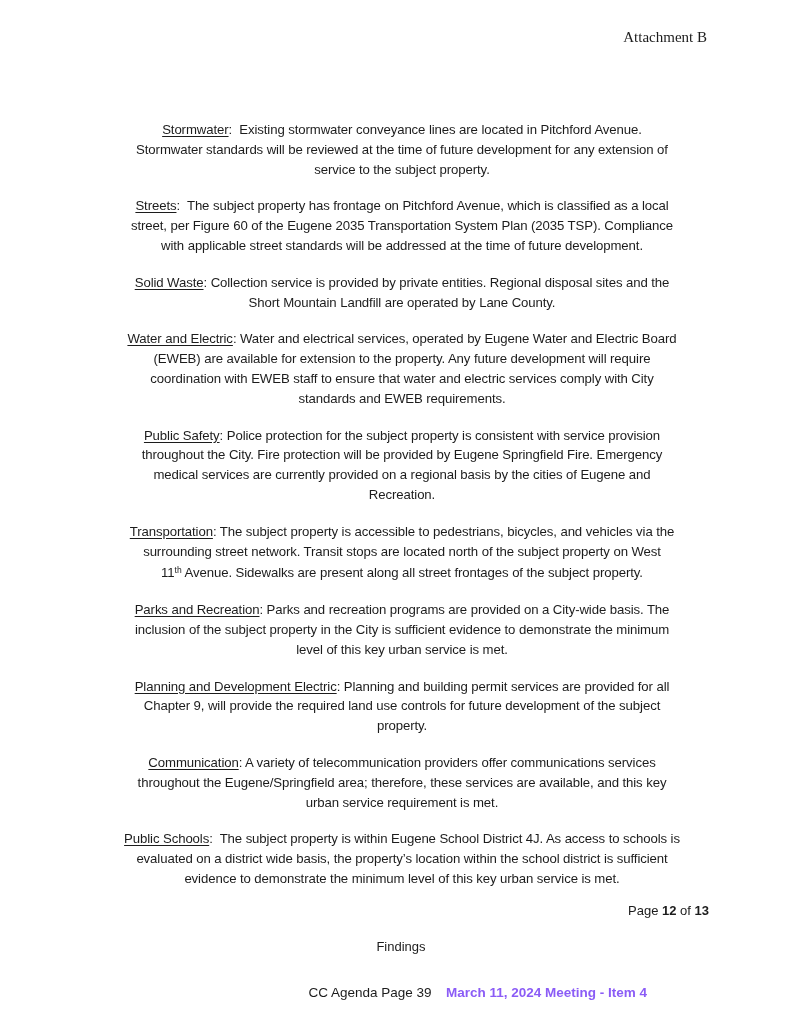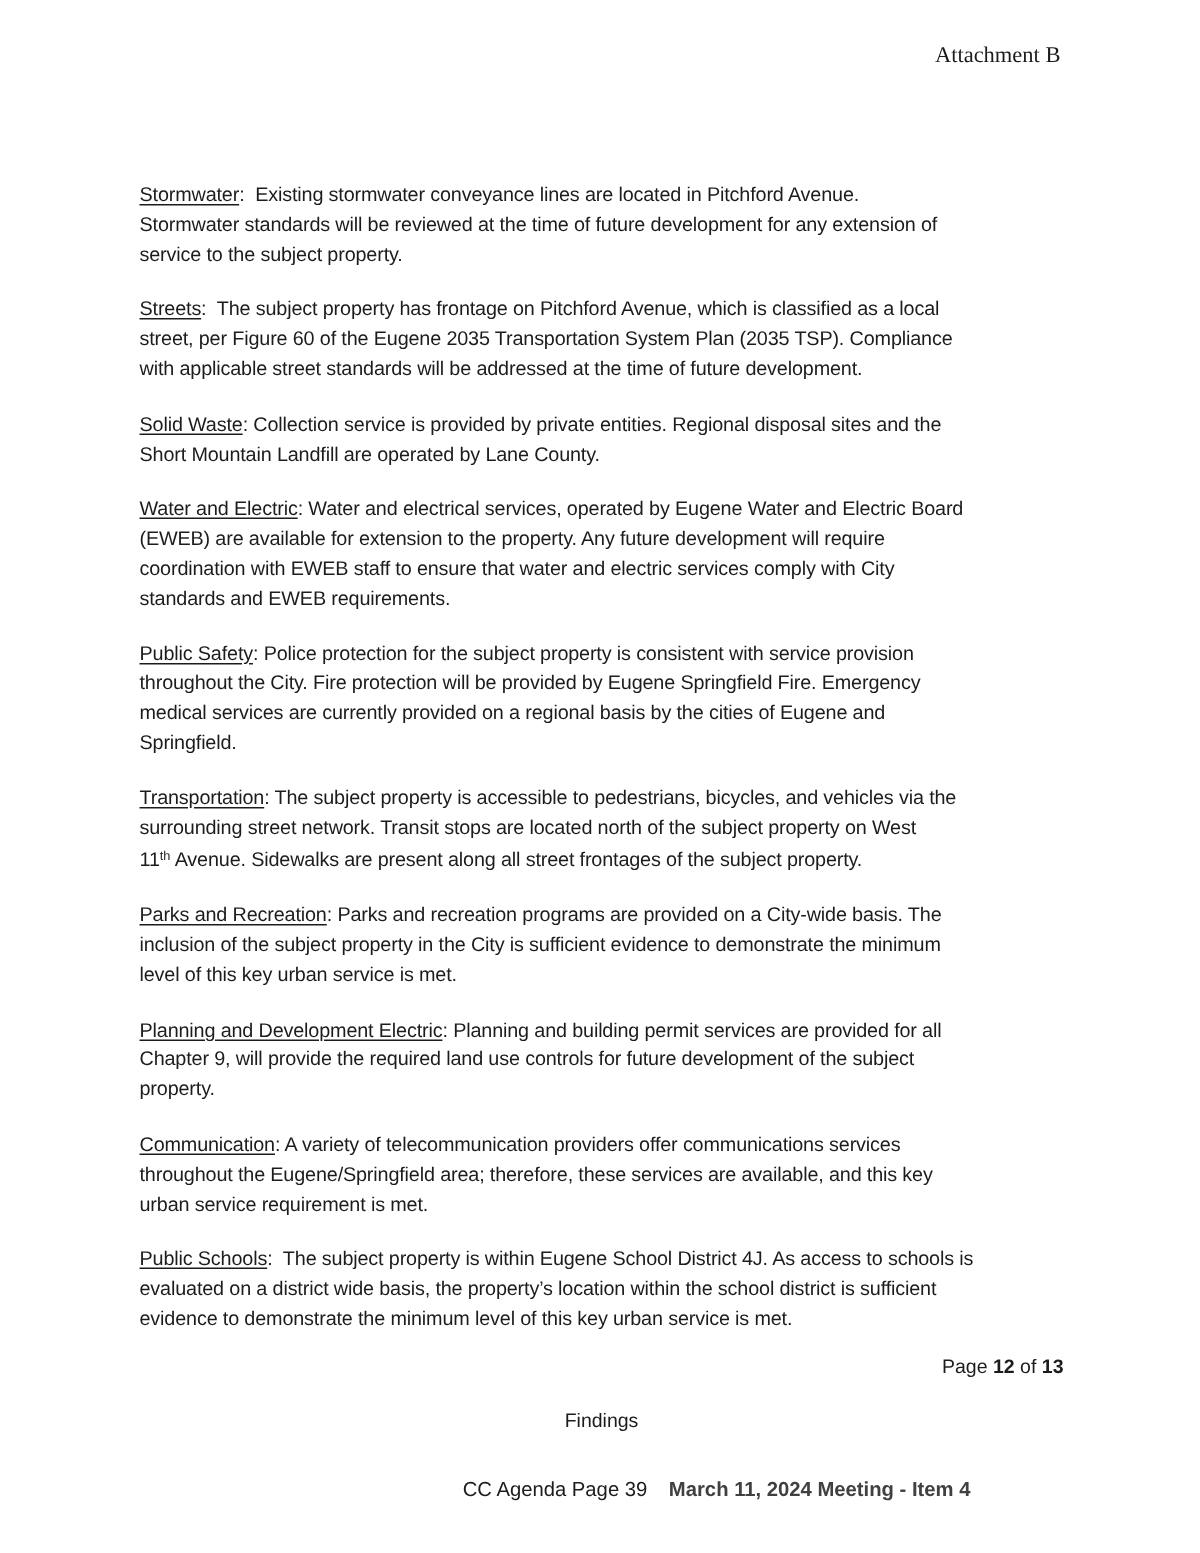--- a/index.html
+++ b/index.html
@@ -26,20 +26,21 @@
     left: 93px;
     top: 120px;
     width: 618px;
   }
   .para { margin: 0 0 17px 0; }
   .line {
     white-space: pre;
     font-size: 13.2px;
     line-height: 19.8px;
     letter-spacing: -0.1px;
+    text-align: center;
   }
   .heading {
     text-decoration: underline;
     text-underline-offset: 2px;
   }
   .sup {
     font-size: 8.5px;
     vertical-align: 4px;
     letter-spacing: 0;
     margin-top: 28px;
@@ -112,21 +113,21 @@
     <div class="line"><span class="heading">Water and Electric</span><span class="rest">: Water and electrical services, operated by Eugene Water and Electric Board</span></div>
   <div class="line">(EWEB) are available for extension to the property. Any future development will require</div>
         <div class="line">coordination with EWEB staff to ensure that water and electric services comply with City</div>
         <div class="line">standards and EWEB requirements.</div>
       </div>
 
   <div class="para">
     <div class="line"><span class="heading">Public Safety</span><span class="rest">: Police protection for the subject property is consistent with service provision</span></div>
   <div class="line">throughout the City. Fire protection will be provided by Eugene Springfield Fire. Emergency</div>
         <div class="line">medical services are currently provided on a regional basis by the cities of Eugene and</div>
-        <div class="line">Springfield.</div>
+        <div class="line">Recreation.</div>
       </div>
 
   <div class="para">
     <div class="line"><span class="heading">Transportation</span><span class="rest">: The subject property is accessible to pedestrians, bicycles, and vehicles via the</span></div>
   <div class="line">surrounding street network. Transit stops are located north of the subject property on West</div>
         <div class="line"><span>11</span><span class="sup">th</span><span> Avenue. Sidewalks are present along all street frontages of the subject property.</span></div>
       </div>
 
   <div class="para">
     <div class="line"><span class="heading">Parks and Recreation</span><span class="rest">: Parks and recreation programs are provided on a City-wide basis. The</span></div>
@@ -153,16 +154,16 @@
       </div>
 </div>
 
   <div class="doc-footer">
     <div>Findings</div>
     <span class="page-num"><span>Page </span><span class="b">12</span><span> of </span><span class="b">13</span></span>
   </div>
 
   <div class="bottom-bar">
     <div class="agenda-label">CC Agenda Page 39</div>
-    <div class="meeting-label" style="color: #404040;">March 11, 2024 Meeting - Item 4</div>
+    <div class="meeting-label" style="color: #8b5cf6;">March 11, 2024 Meeting - Item 4</div>
   </div>
 
 </div>
 
 </body></html>

